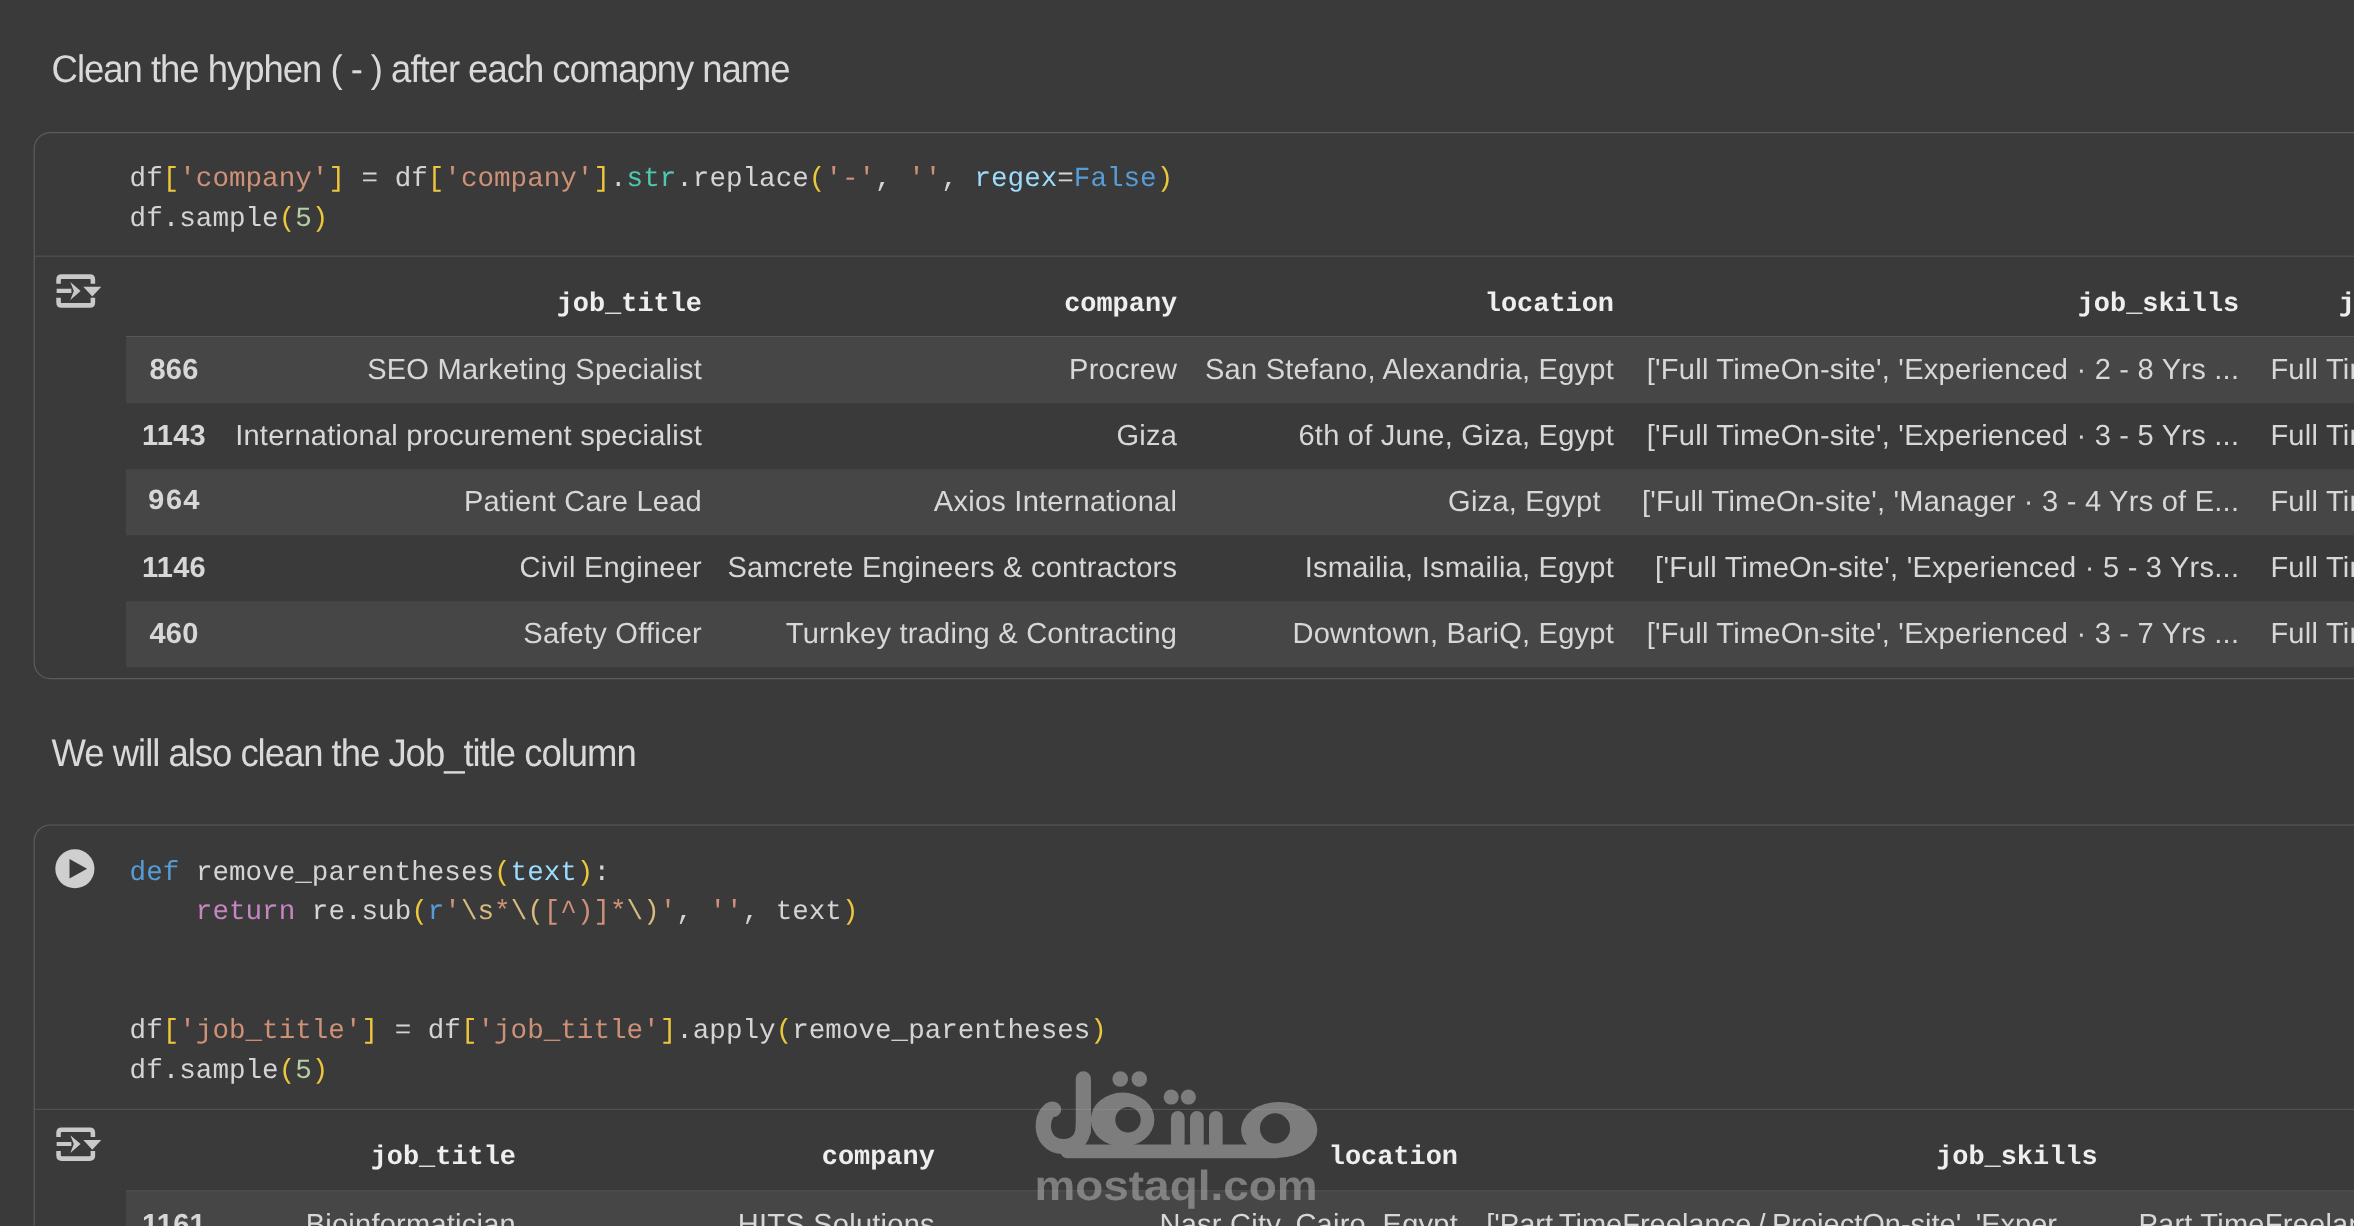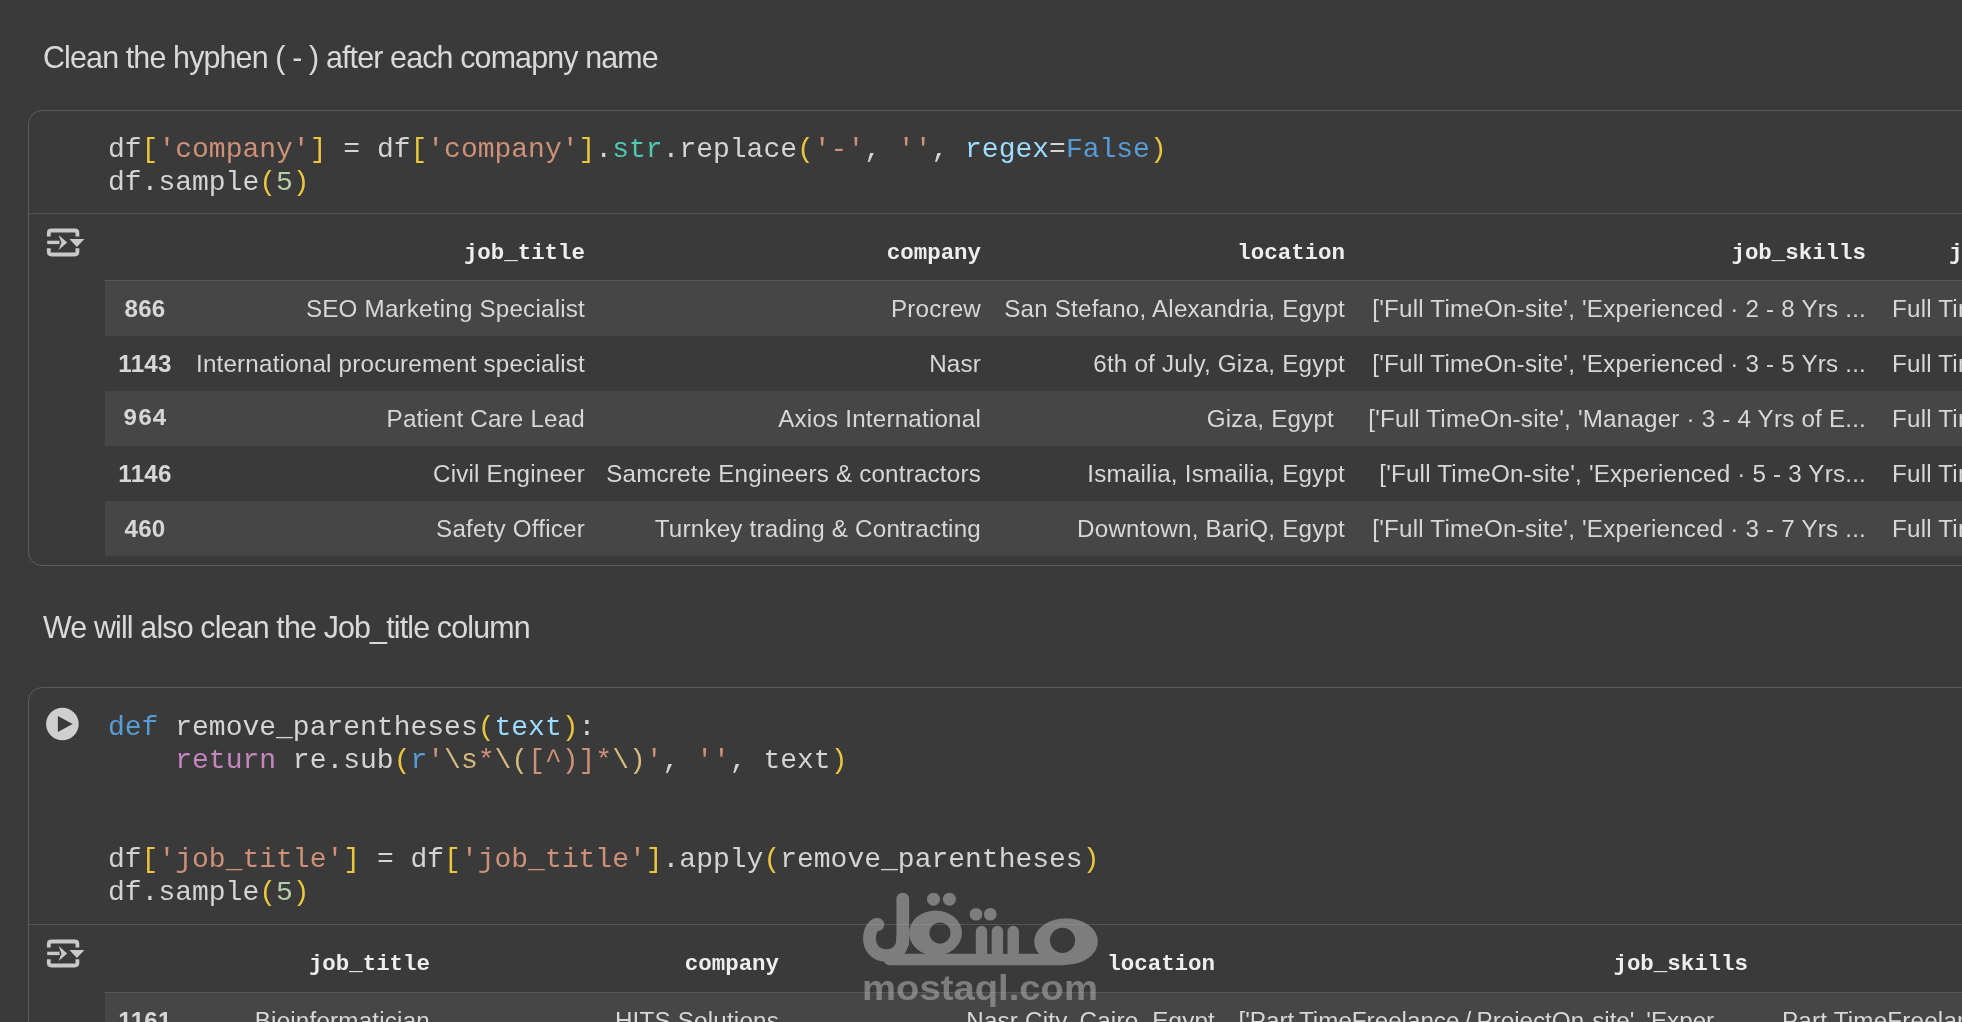--- a/index.html
+++ b/index.html
@@ -2,21 +2,21 @@
 <html><head>
 <meta charset="utf-8">
 <style>
   html,body{margin:0;padding:0;}
   body{width:1962px;height:1022px;position:relative;overflow:hidden;background:#3a3a3a;
        font-family:"Liberation Sans",sans-serif;}
   .abs{position:absolute;white-space:pre;}
   .h1{font-size:32px;line-height:32px;color:#d9d9d9;letter-spacing:-0.9px;transform:scaleX(0.9504);transform-origin:0 0;}
   .cellframe{position:absolute;border:1px solid #5c5c5c;border-radius:14px;background:transparent;}
   .divider{position:absolute;height:1px;background:#525252;}
-  .code{font-family:"Liberation Mono",monospace;font-size:28px;line-height:33px;color:#d4d4d4;}
+  .code{font-family:"Liberation Mono",monospace;font-size:23px;line-height:33px;color:#d4d4d4;}
   .hdr{font-family:"Liberation Mono",monospace;font-size:22.43px;line-height:33px;font-weight:bold;color:#eeeeee;}
   .idx{font-family:"Liberation Sans",sans-serif;font-size:24px;font-weight:bold;color:#e8e8e8;letter-spacing:0.2px;}
   .row{position:absolute;left:105px;width:1857px;height:55px;}
   .stripe{background:#464646;}
   .cellT{position:absolute;white-space:pre;font-size:24.2px;line-height:55px;color:#d7d7d7;letter-spacing:0.2px;}
   .s{color:#ce9178;} 
   .b{color:#edc73b;} 
   .k{color:#569cd6;} 
   .kc{color:#c586c0;} 
   .t{color:#4ec9b0;} 
@@ -53,22 +53,22 @@
 
 <div class="cellT idx" style="left:105px;top:281px;width:80px;text-align:center;line-height:55px;">866</div>
 <div class="cellT" style="right:1377px;top:281px;">SEO Marketing Specialist</div>
 <div class="cellT" style="right:981px;top:281px;">Procrew</div>
 <div class="cellT" style="right:617px;top:281px;">San Stefano, Alexandria, Egypt</div>
 <div class="cellT" style="right:96px;top:281px;">['Full TimeOn-site', 'Experienced · 2 - 8 Yrs ...</div>
 <div class="cellT" style="left:1892px;top:281px;">Full TimeOn-site</div>
 
 <div class="cellT idx" style="left:105px;top:336px;width:80px;text-align:center;line-height:55px;">1143</div>
 <div class="cellT" style="right:1377px;top:336px;margin-left:48px;">International procurement specialist</div>
-<div class="cellT" style="right:981px;top:336px;">Nasr</div>
-<div class="cellT" style="right:617px;top:336px;">6th of July, Giza, Egypt</div>
+<div class="cellT" style="right:981px;top:336px;">Giza</div>
+<div class="cellT" style="right:617px;top:336px;">6th of June, Giza, Egypt</div>
 <div class="cellT" style="right:96px;top:336px;">['Full TimeOn-site', 'Experienced · 3 - 5 Yrs ...</div>
 <div class="cellT" style="left:1892px;top:336px;">Full TimeOn-site</div>
 
 <div class="cellT idx" style="left:105px;top:391px;width:80px;text-align:center;line-height:55px;font-family:Liberation Mono, monospace;">964</div>
 <div class="cellT" style="right:1377px;top:391px;">Patient Care Lead</div>
 <div class="cellT" style="right:981px;top:391px;">Axios International</div>
 <div class="cellT" style="right:628px;top:391px;">Giza, Egypt</div>
 <div class="cellT" style="right:96px;top:391px;">['Full TimeOn-site', 'Manager · 3 - 4 Yrs of E...</div>
 <div class="cellT" style="left:1892px;top:391px;">Full TimeOn-site</div>
 

